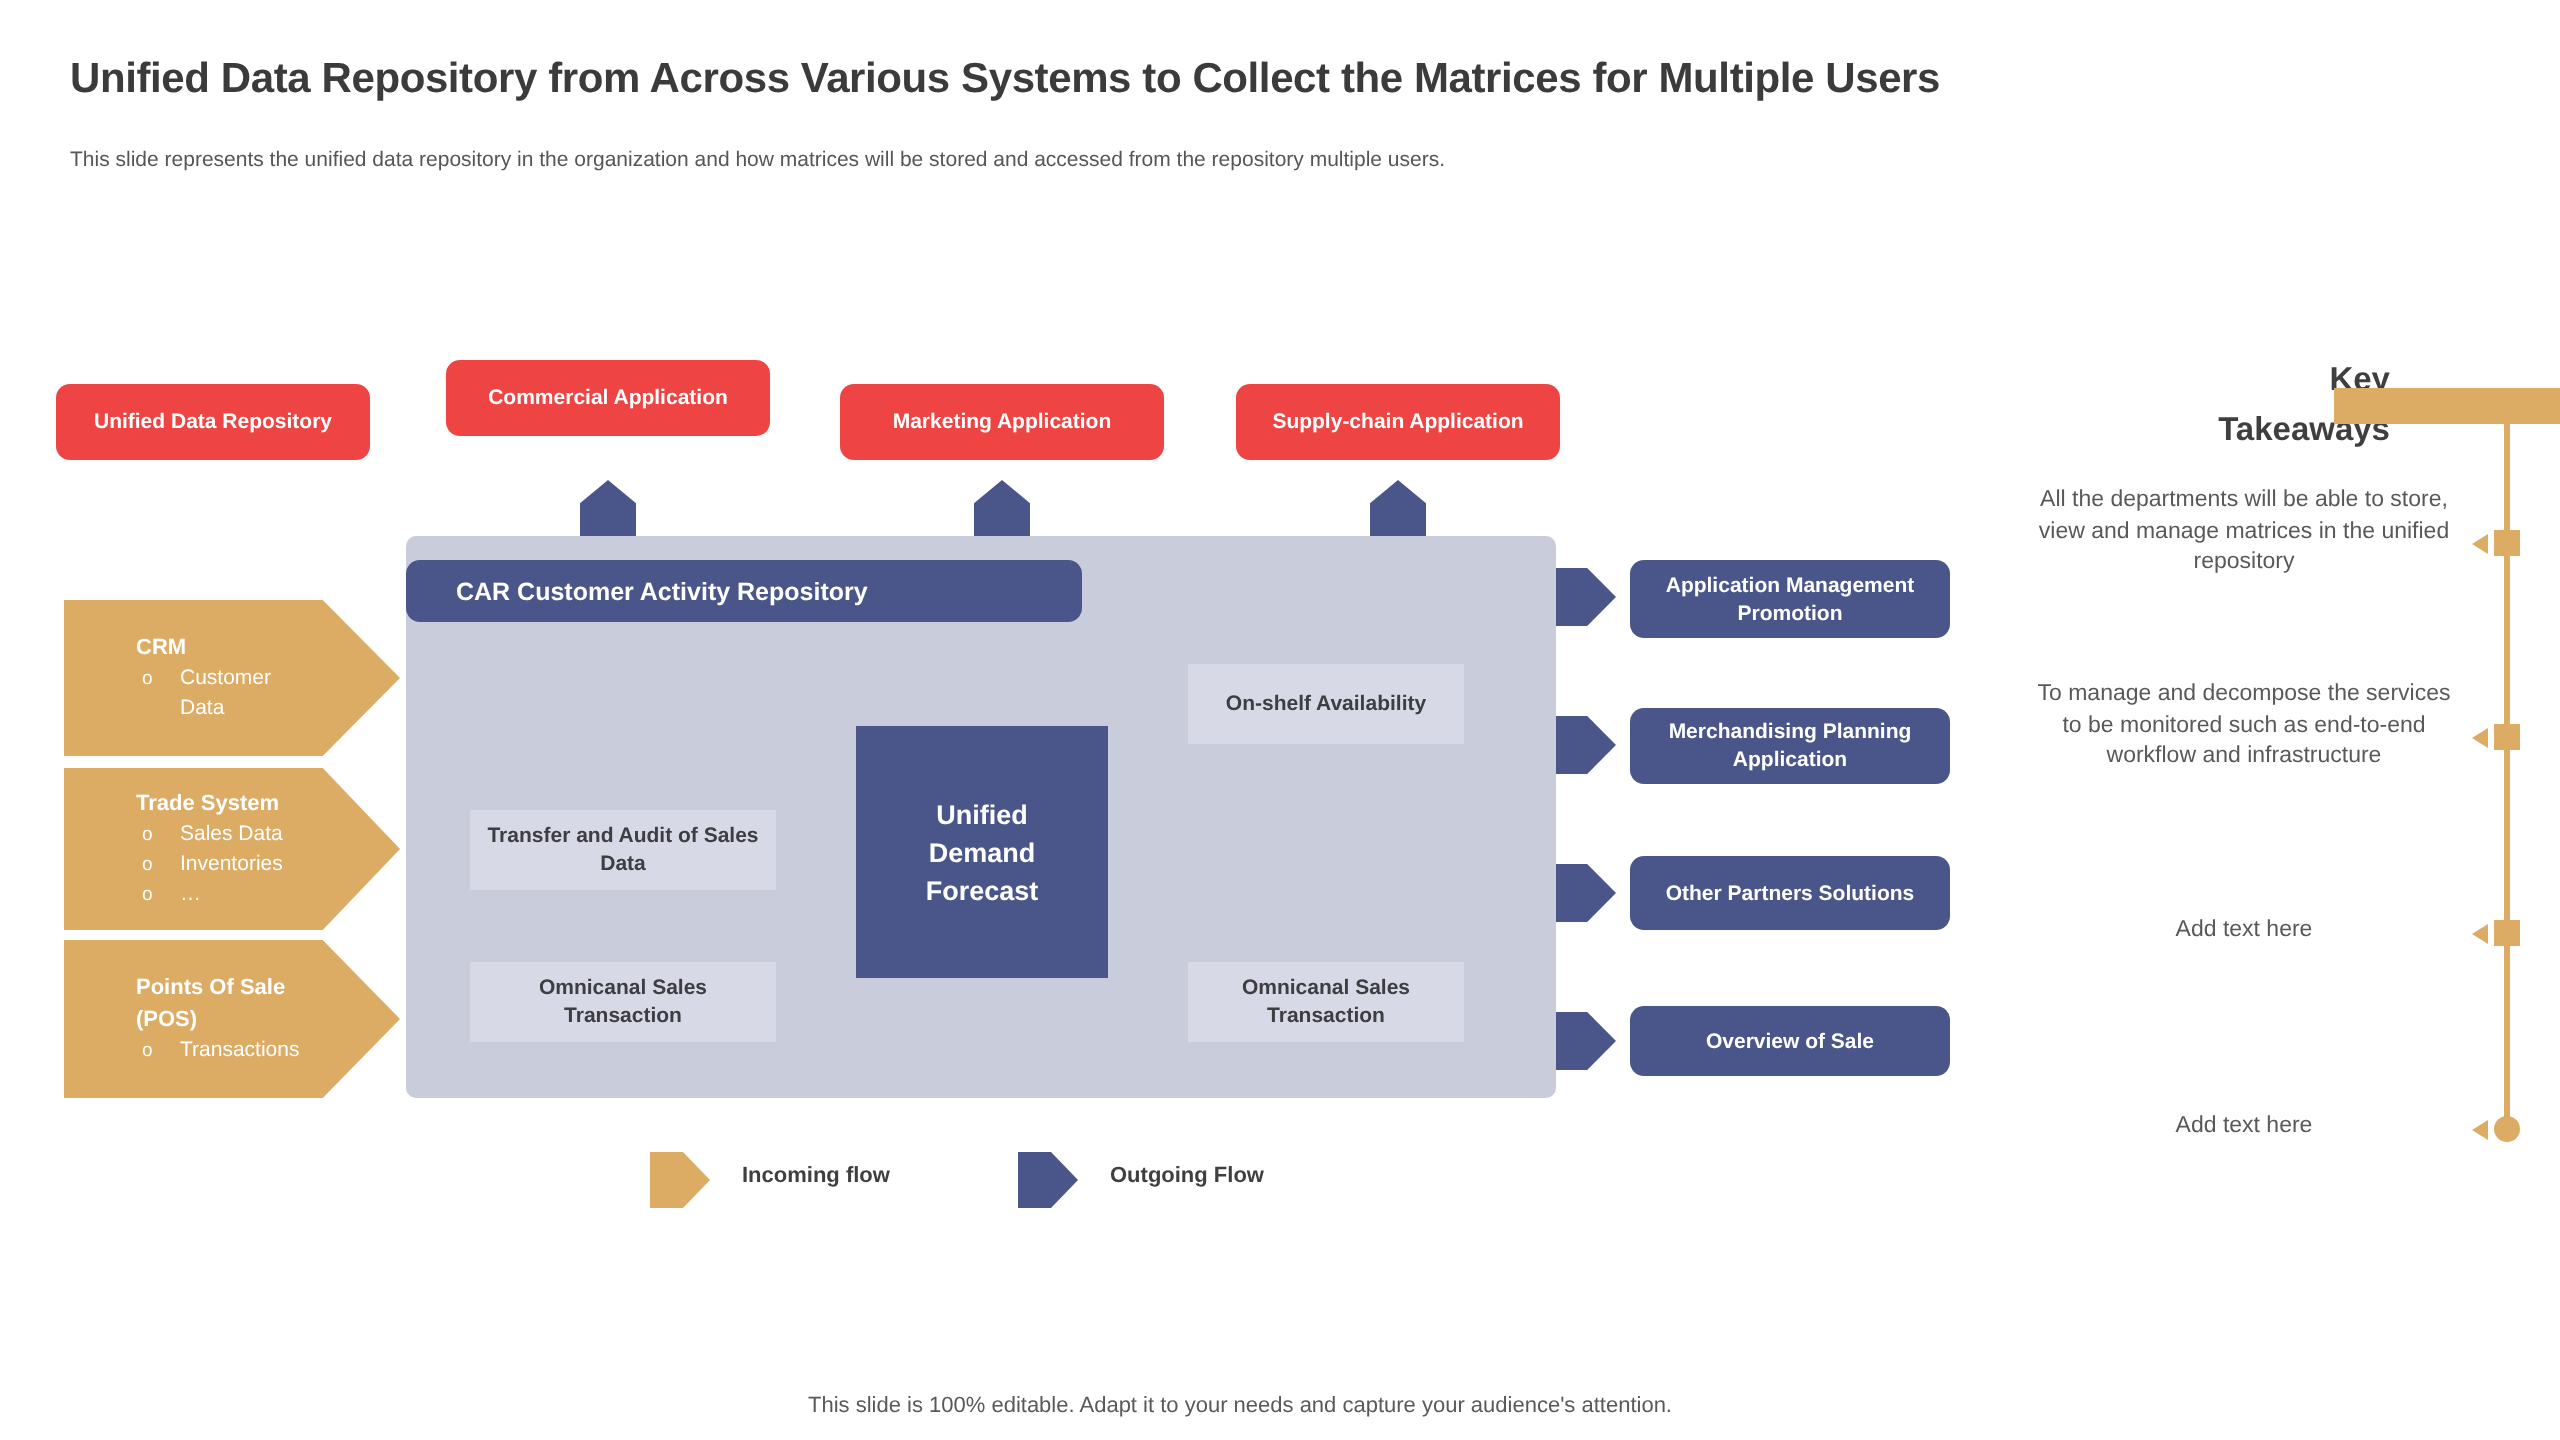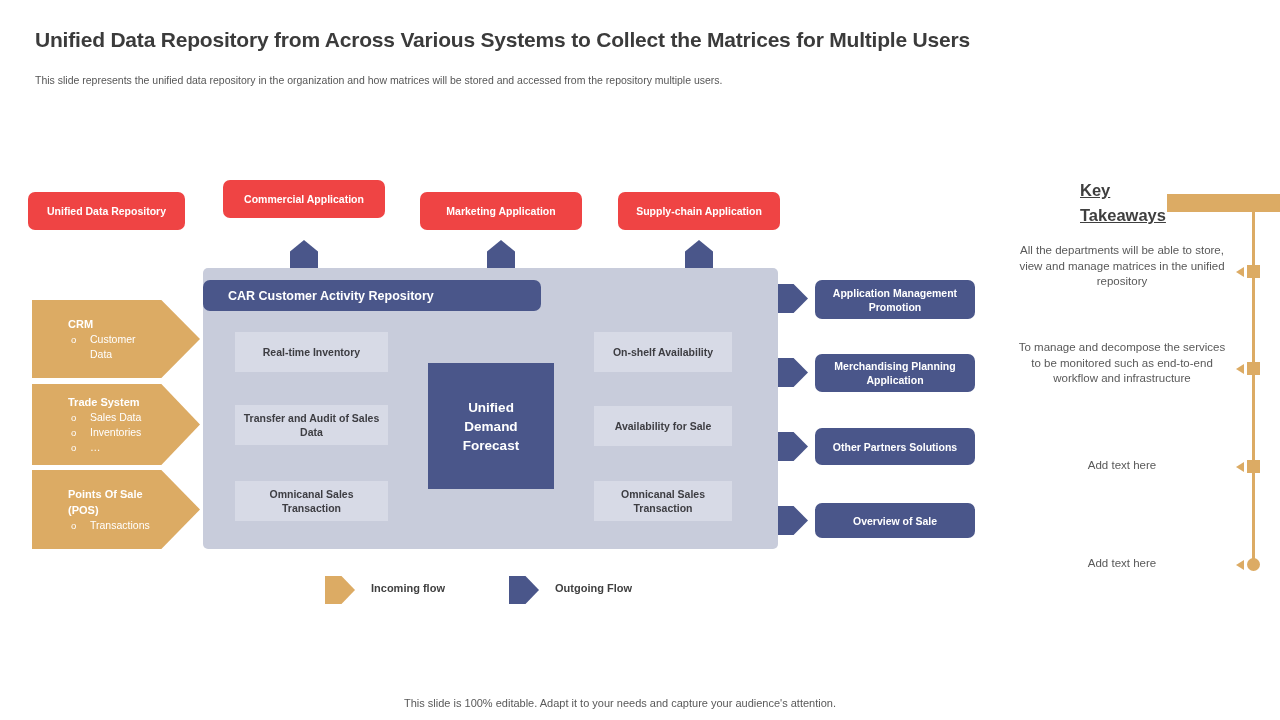--- a/index.html
+++ b/index.html
@@ -121,23 +121,22 @@
   .lg-out { left: 509px; background: #4a568a; }
   .legend-label {
     position: absolute; top: 582px; font-size: 11px; font-weight: 700; color: #3f3f3f;
   }
   .ll-in  { left: 371px; }
   .ll-out { left: 555px; }
 
   
   .kt-title {
     position: absolute; left: 1080px; top: 178px; width: 115px;
-    font-size: 16.5px; font-weight: 700; color: #3f3f3f; text-align: left;
+    font-size: 16.5px; font-weight: 700; color: #3f3f3f; text-align: right;
     line-height: 25px;
-    text-decoration: underline;
   }
   .kt-bar {
     position: absolute; left: 1167px; top: 194px; width: 113px; height: 18px;
     background: #dcab64;
   }
   .kt-line {
     position: absolute; left: 1252px; top: 211px; width: 3px; height: 355px;
     background: #dcab64;
   }
   .kt-item {
@@ -215,28 +214,26 @@
     <div class="src-title">Points Of Sale (POS)</div>
     <div class="bullet-row">
       <span class="bullet-char">o</span>
       <span>Transactions</span>
     </div>
   </div>
 
   <div class="repo-panel"></div>
   <div class="repo-header">CAR Customer Activity Repository</div>
 
-  <div class="repo-item ritem-l ri1">Real-time Inventory</div>
   <div class="repo-item ritem-l ri2">Transfer and Audit of Sales Data</div>
   <div class="repo-item ritem-l ri3">Omnicanal Sales Transaction</div>
 
   <div class="center-box">Unified Demand Forecast</div>
 
   <div class="repo-item ritem-r ri4">On-shelf Availability</div>
-  <div class="repo-item ritem-r ri5">Availability for Sale</div>
   <div class="repo-item ritem-r ri6">Omnicanal Sales Transaction</div>
 
   <div class="out-arrow oa1"></div>
   <div class="out-arrow oa2"></div>
   <div class="out-arrow oa3"></div>
   <div class="out-arrow oa4"></div>
 
   <div class="obox ob1">Application Management Promotion</div>
   <div class="obox ob2">Merchandising Planning Application</div>
   <div class="obox ob3">Other Partners Solutions</div>

